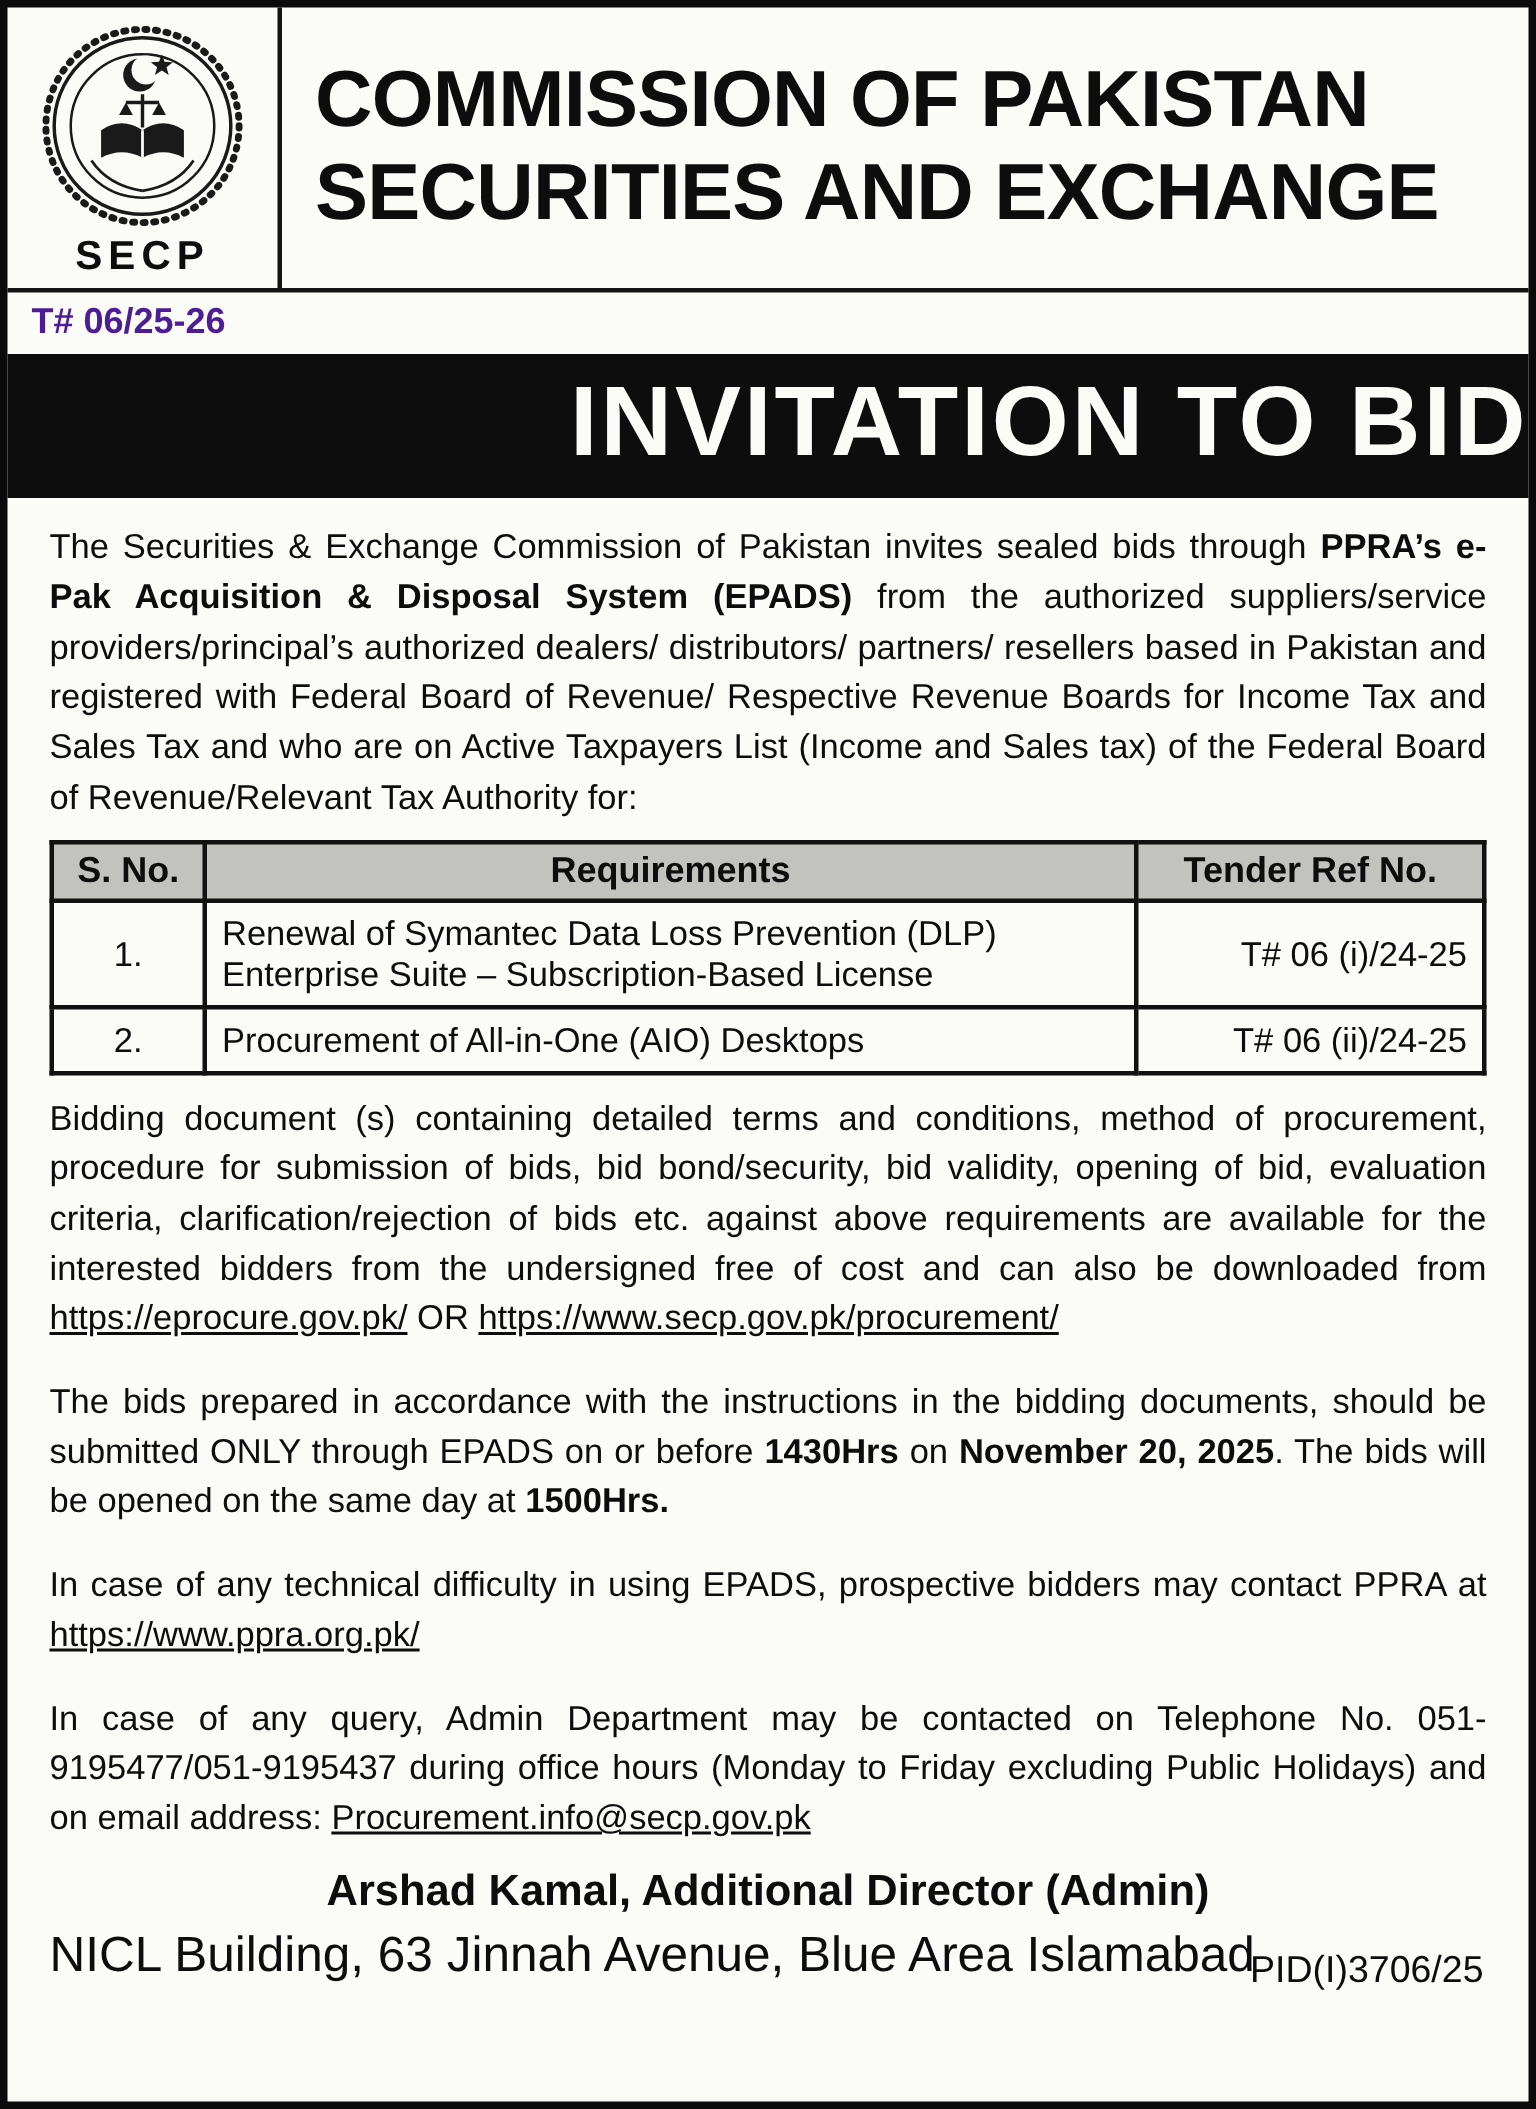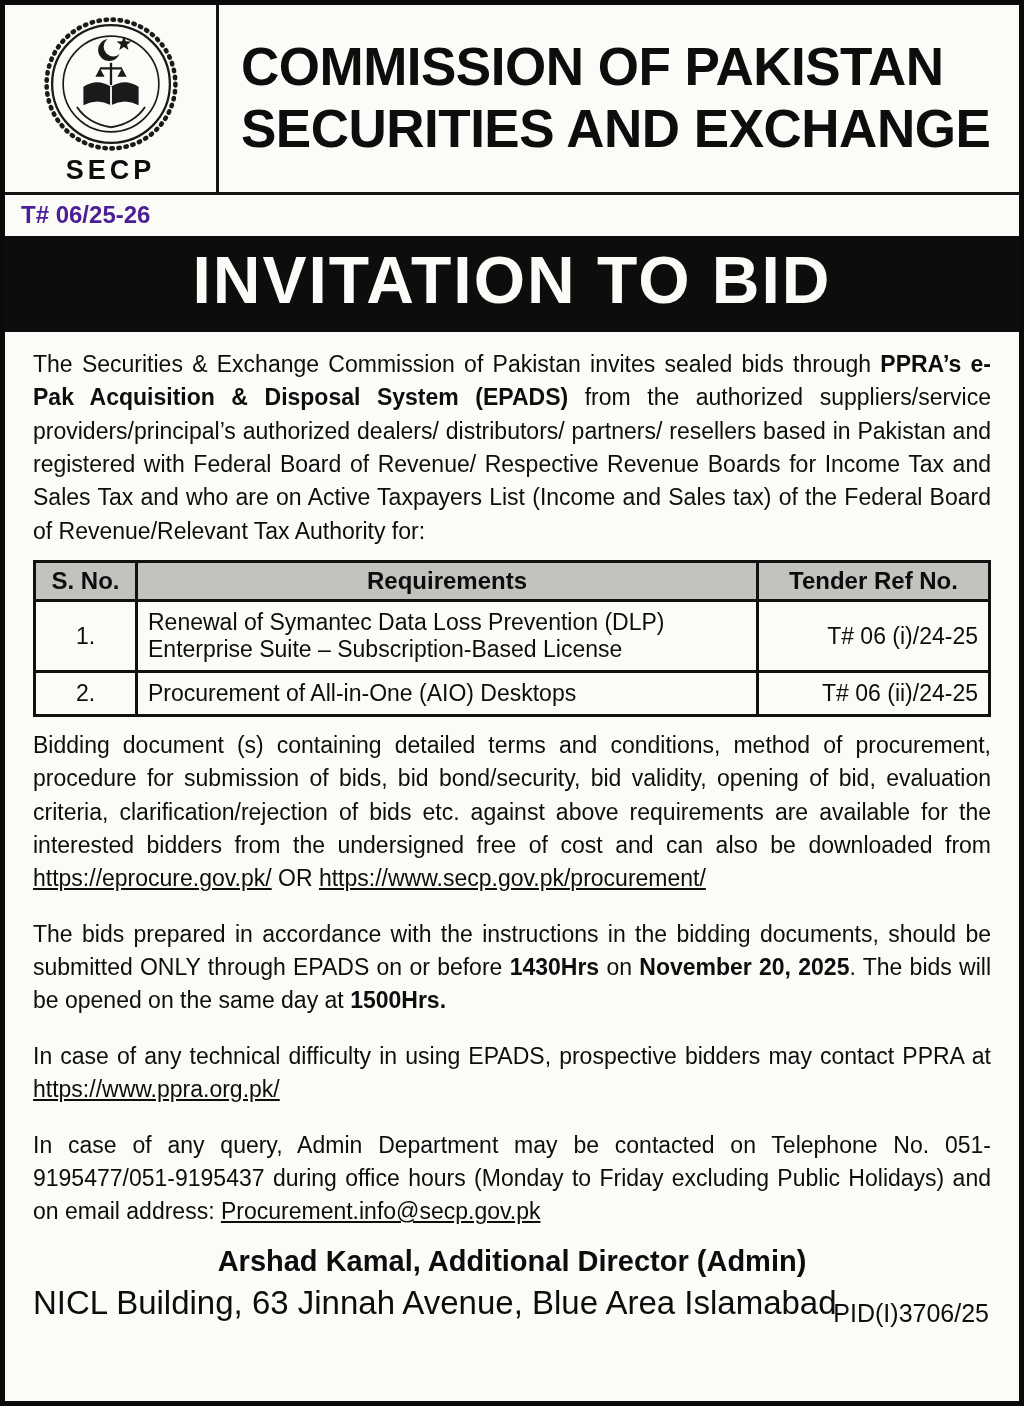--- a/index.html
+++ b/index.html
@@ -9,32 +9,32 @@
   .ad {
     position:absolute; inset:0;
     background:#fbfbf8;
     border:5px solid #0b0b0b;
     display:flex; flex-direction:column;
   }
 
   
   .header { display:flex; border-bottom:3px solid #141414; }
   .logo-cell {
-    width:214px; border-right:3px solid #141414;
+    width:183px; border-right:3px solid #141414;
     padding:10px 6px 6px; display:flex; flex-direction:column; align-items:center;
   }
   .logo-secp-text { font-weight:bold; font-size:27px; letter-spacing:4px; margin-top:2px; }
   .title-cell { flex:1; display:flex; flex-direction:column; justify-content:center; padding:10px 10px 12px 22px; }
   .title-line { font-size:53px; font-weight:bold; line-height:1.16; white-space:nowrap; letter-spacing:-0.5px; }
 
   .tender-row { padding:6px 0 4px 16px; font-size:24px; font-weight:bold; color:#4c1d95; }
 
   .banner {
     margin-top:3px; background:#0d0d0d; color:#fbfbf8;
-    text-align:center; font-size:66px; font-weight:bold;
+    text-align:right; font-size:66px; font-weight:bold;
     letter-spacing:2px; padding:6px 0 14px;
   }
 
   .body { padding:4px 28px 0; flex:1; display:flex; flex-direction:column; }
 
   .para { font-size:23px; line-height:1.45; text-align:justify; margin-top:12px; }
   .para.gap { margin-top:22px; }
   .b { font-weight:bold; }
   .u { text-decoration:underline; color:inherit; }
 

